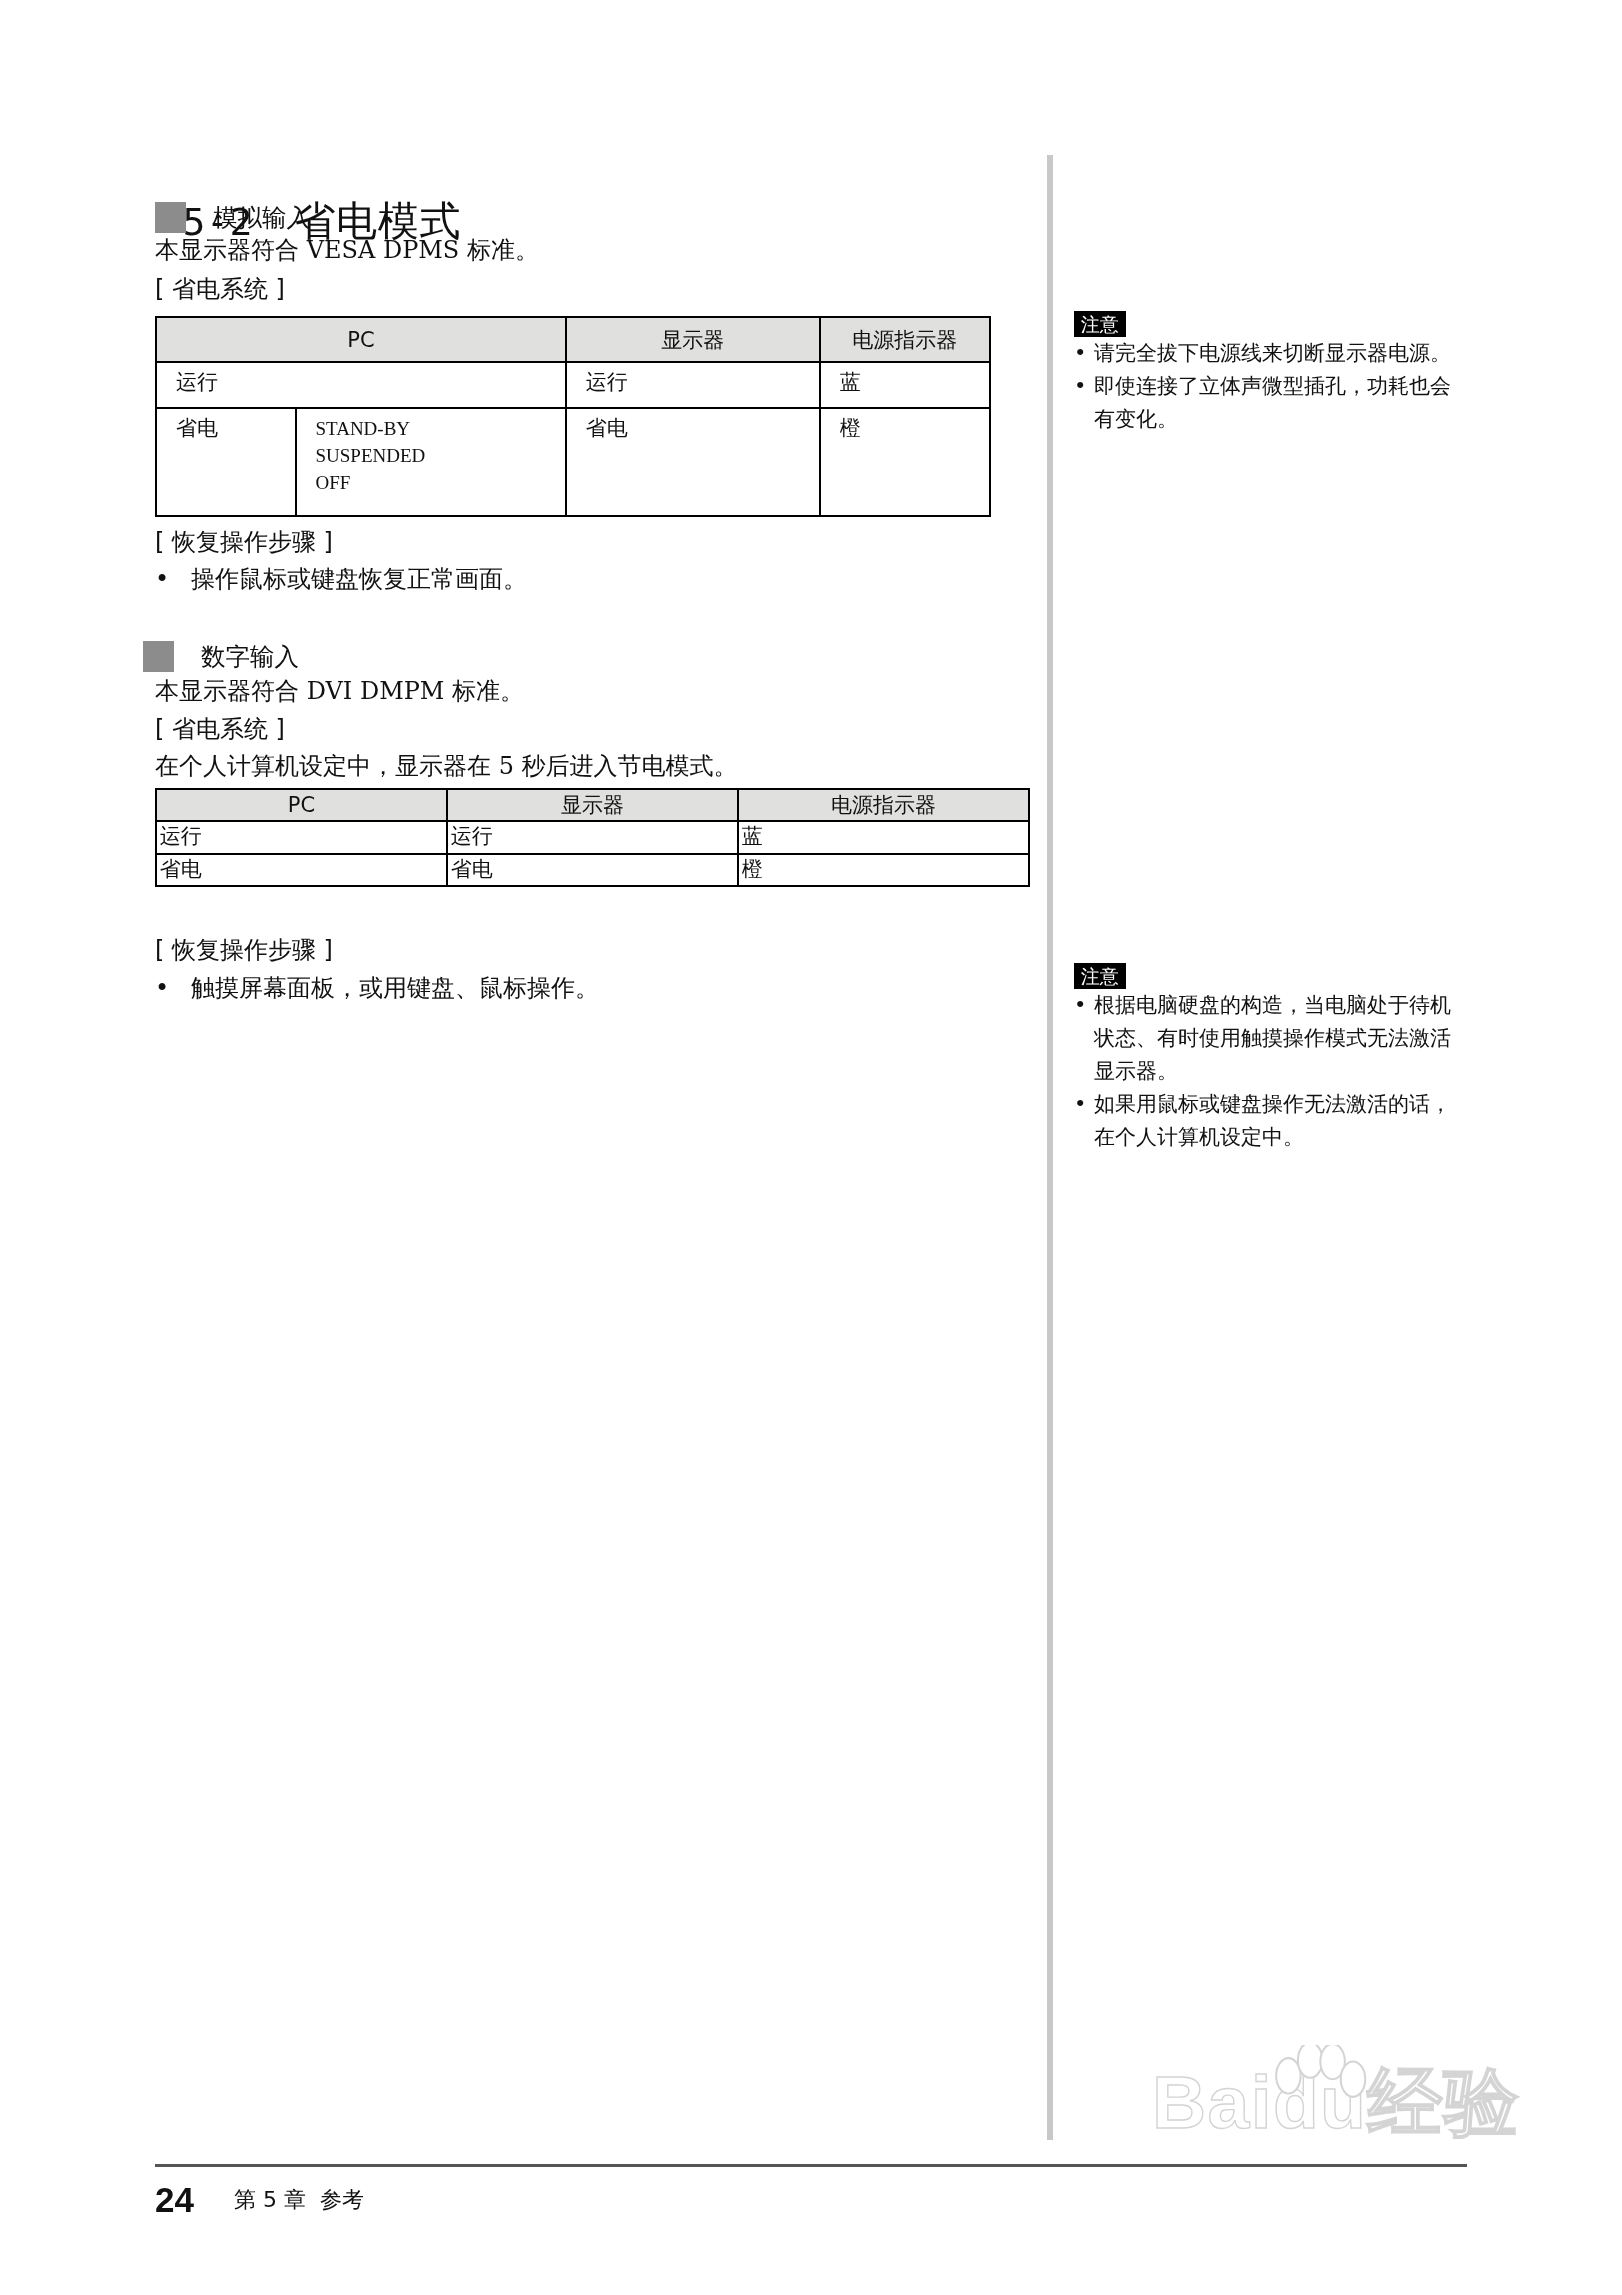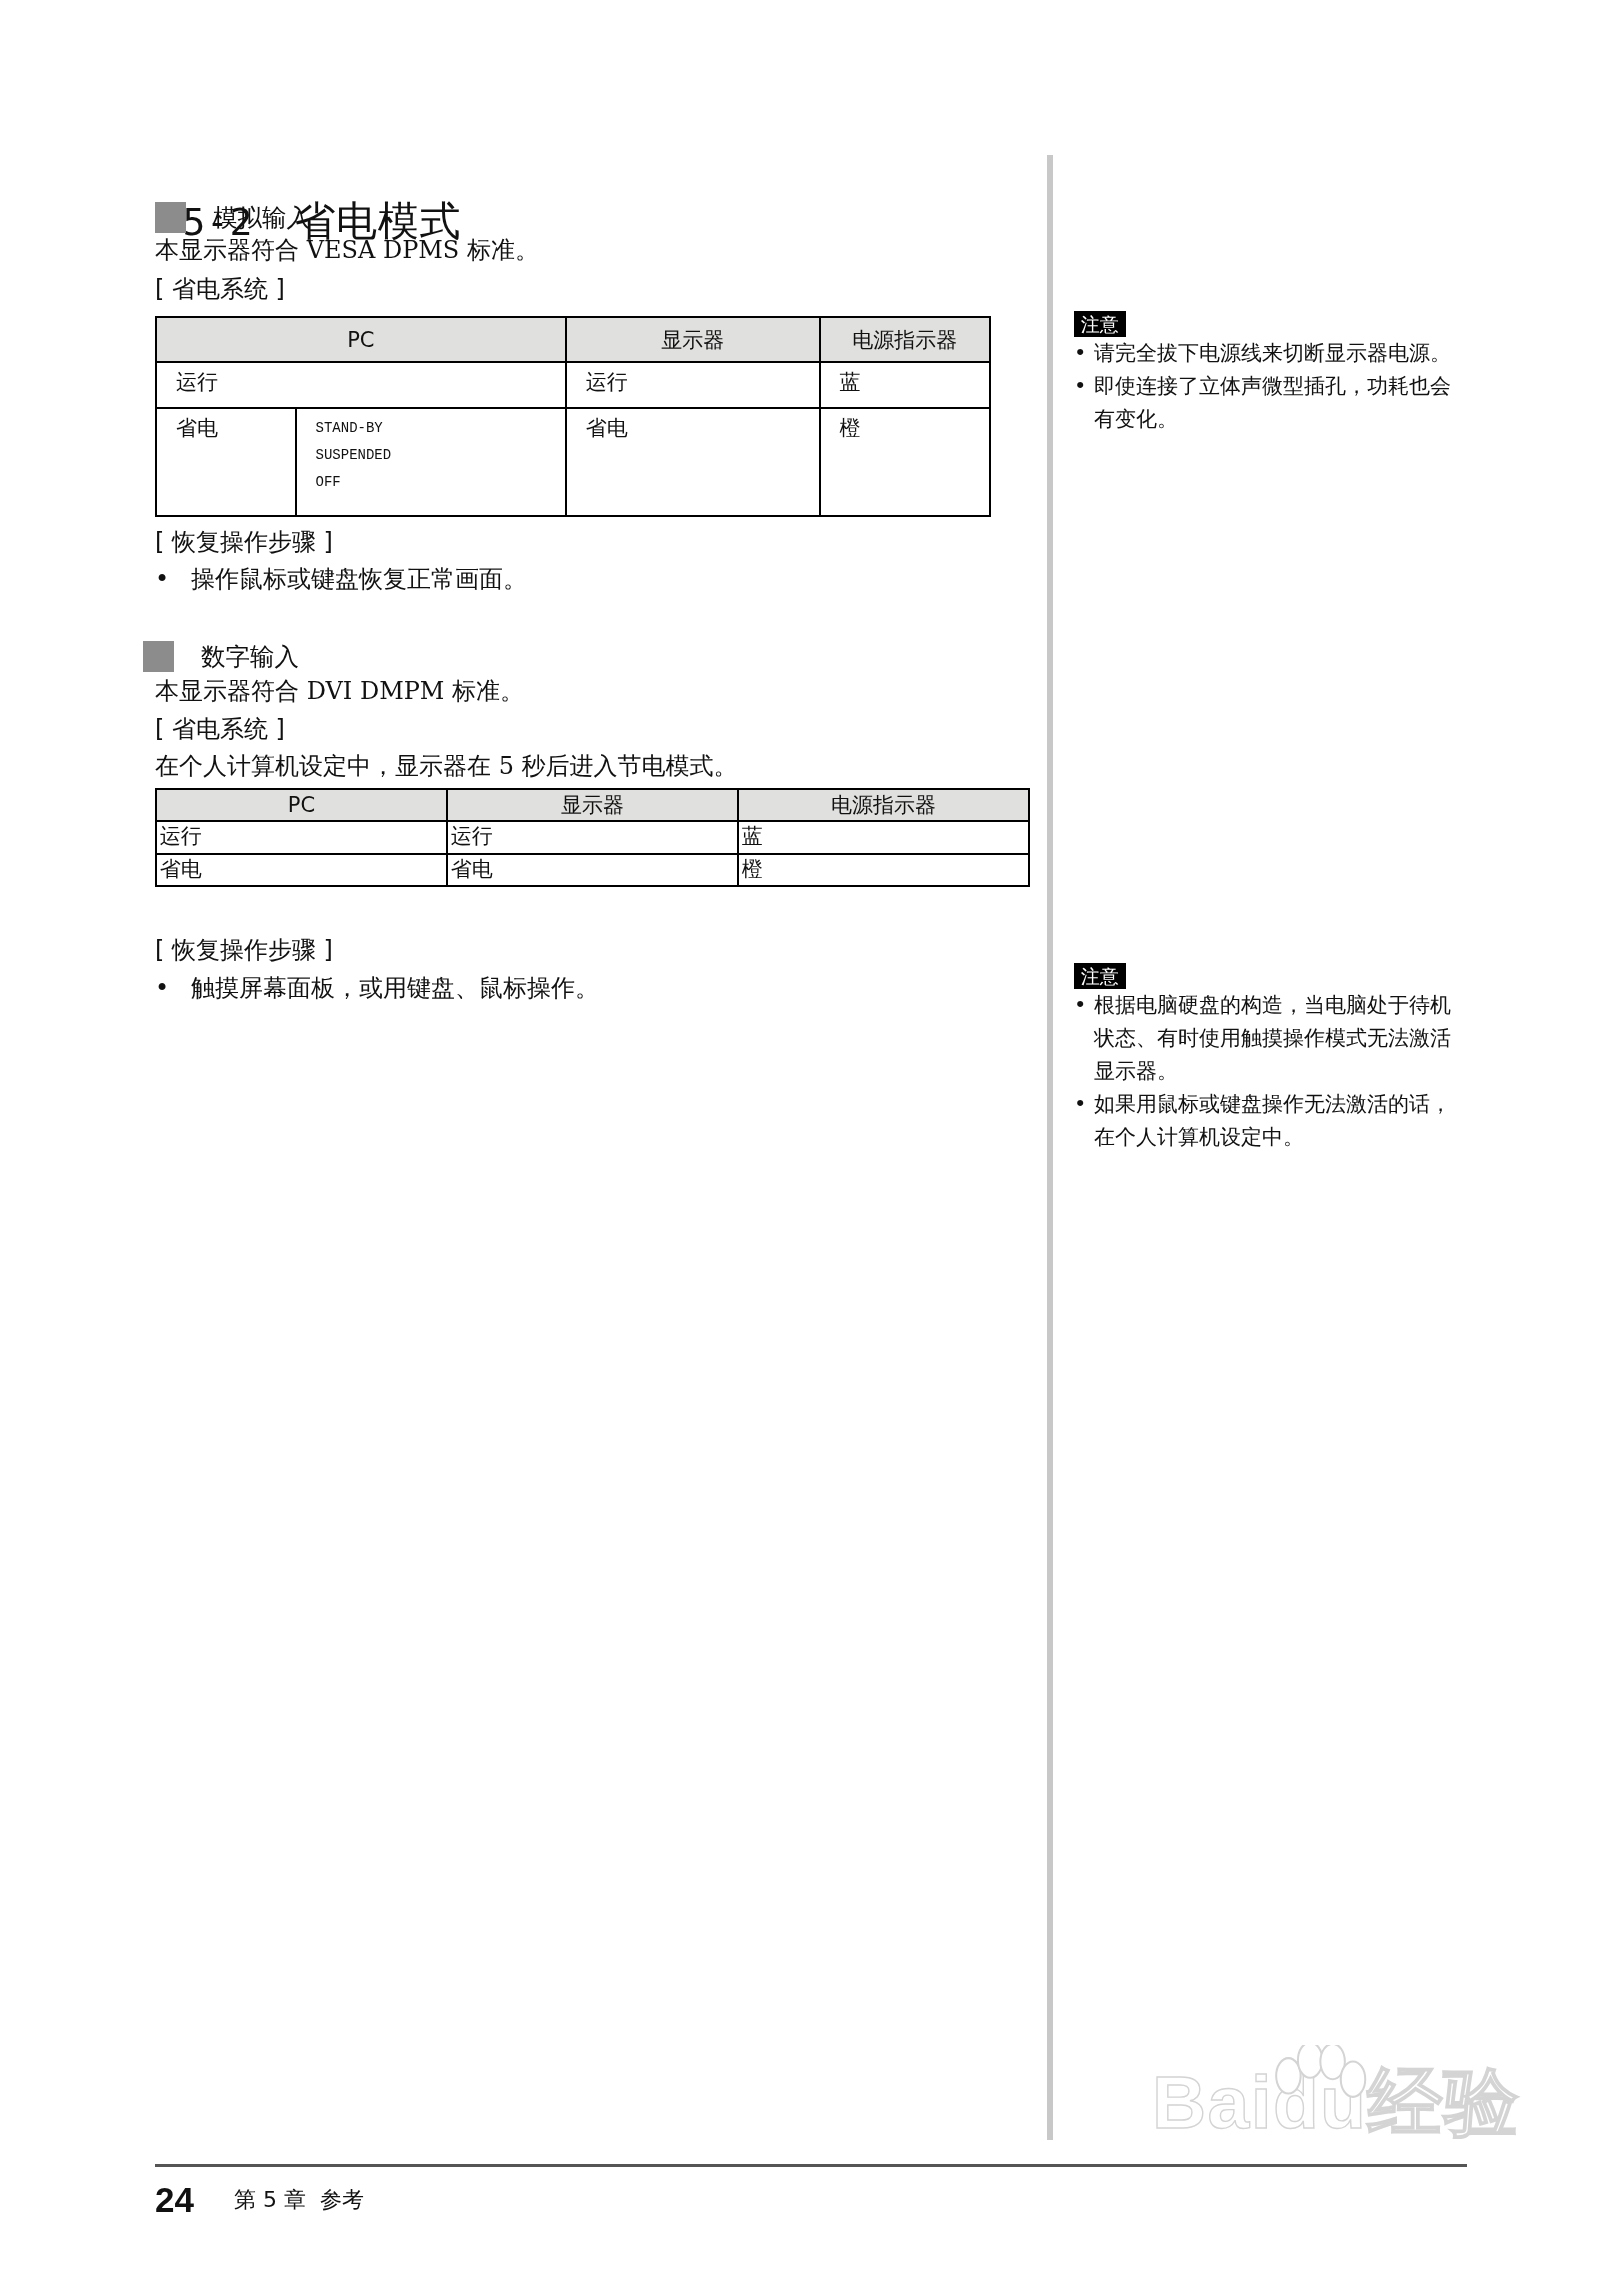--- a/index.html
+++ b/index.html
@@ -12,21 +12,21 @@
   .sec-head { display: flex; align-items: center; font-size: 24.5px; line-height: 31px; }
   .sec-sq { width: 31px; height: 31px; background: #8c8c8c; margin-right: 27px; }
   .body-text { font-family: "DejaVu Serif", "Liberation Serif", serif; font-size: 24px; line-height: 31px; white-space: nowrap; }
   .bracket { font-size: 24px; line-height: 31px; white-space: pre; }
   .bullet-line { font-family: "DejaVu Serif", "Liberation Serif", serif; font-size: 24px; line-height: 31px; white-space: nowrap; display: flex; }
   .bullet-line .dot { width: 36px; }
 
   table.t { border-collapse: collapse; position: absolute; font-size: 21px; }
   table.t td, table.t th { border: 2px solid #000; padding: 0 19px; vertical-align: top; text-align: left; font-weight: normal; }
   table.t th { background: #e0e0df; text-align: center; vertical-align: middle; }
-  table.t .mono { font-family: Liberation Mono, monospace; font-size: 14px; line-height: 27px; border-radius: 19px; }
+  table.t .mono { font-family: Liberation Serif, serif; font-size: 19px; line-height: 27px; border-radius: 19px; }
 
   .vbar { left: 1047px; top: 155px; width: 6.1px; height: 1985px; background: #c8c8c8; }
 
   .note-label { background: #000; color: #fff; font-size: 19px; line-height: 26px; padding: 0 6.8px; display: inline-block; }
   .note-list { font-family: "DejaVu Serif", "Liberation Serif", serif; font-size: 21px; line-height: 33px; width: 395px; }
   .note-item { display: flex; }
   .note-item .d { width: 20px; flex: none; }
 
   .foot-rule { left: 155px; top: 2164px; width: 1312px; height: 2.7px; background: #555; }
   .page-num { left: 155px; top: 2181px; font-family: "Liberation Sans", sans-serif; font-weight: bold; font-size: 35px; line-height: 38px; }

